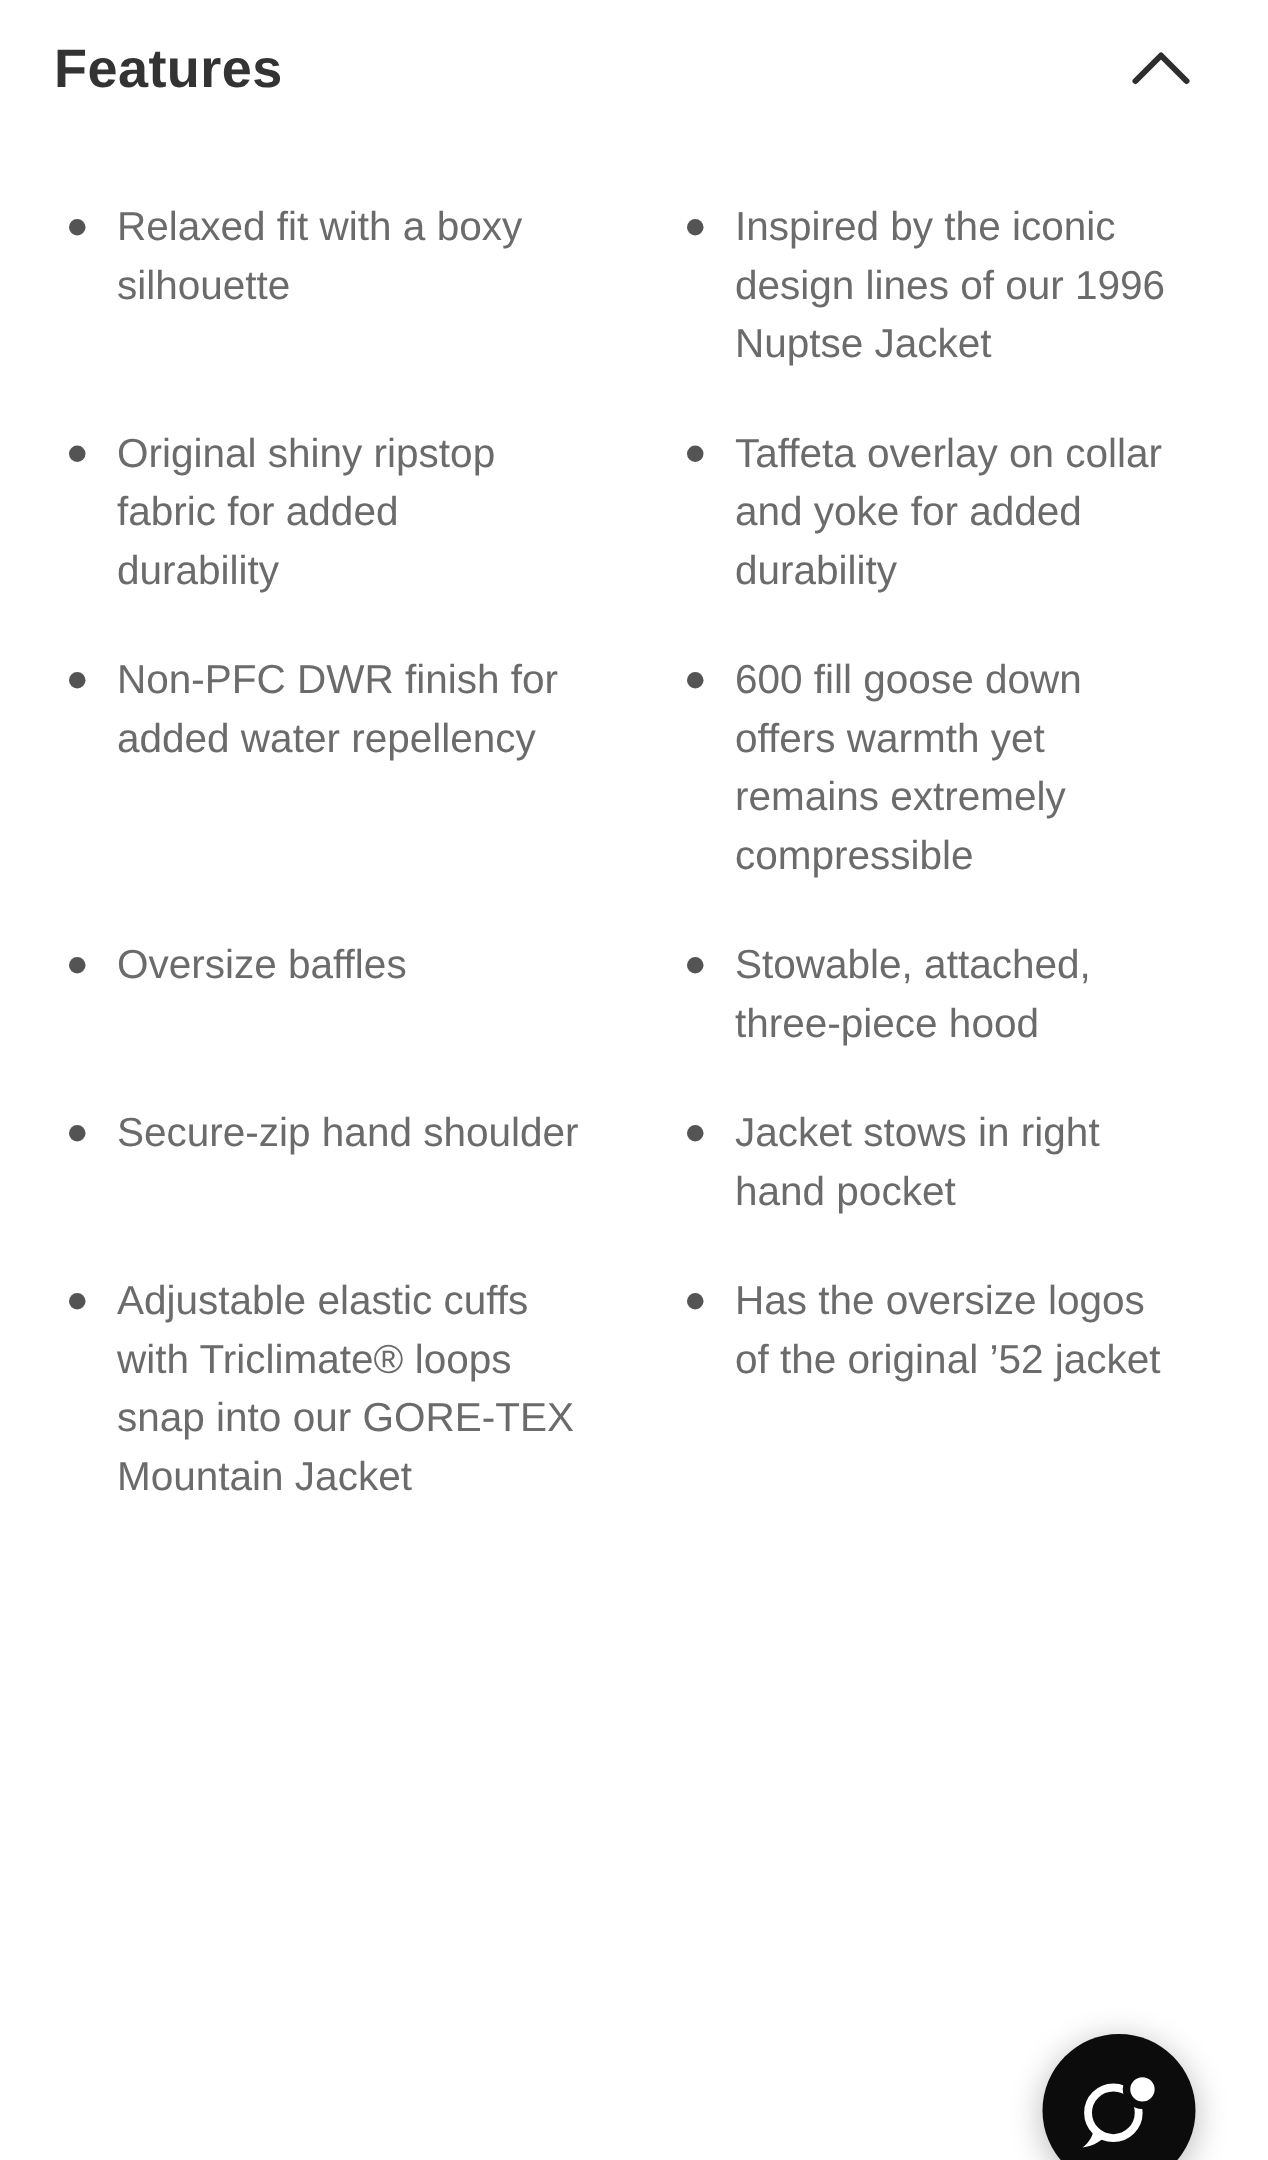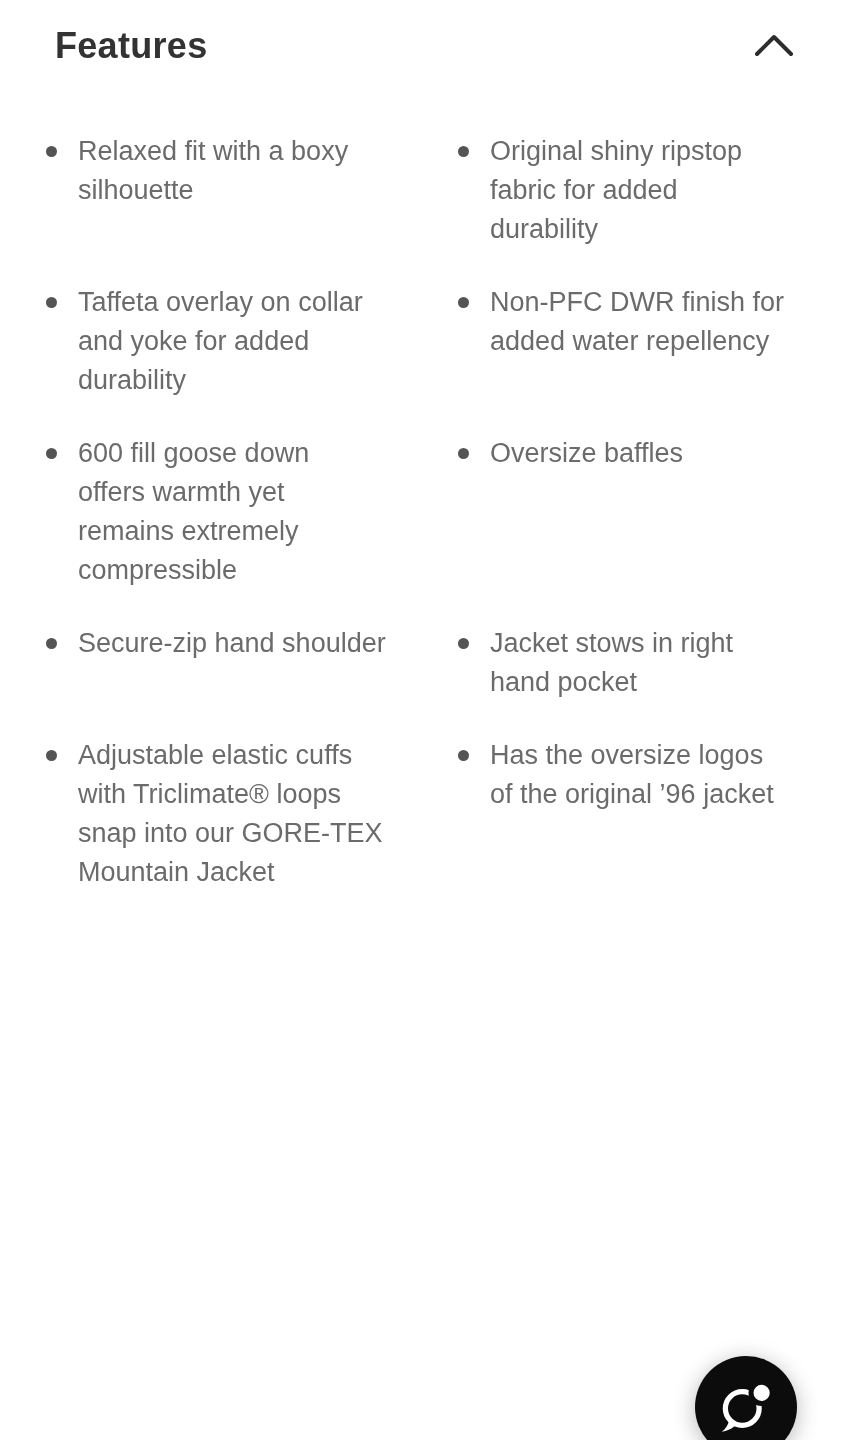--- a/index.html
+++ b/index.html
@@ -10,21 +10,21 @@
     font-family: "Liberation Sans", sans-serif;
     position: relative;
     overflow: hidden;
   }
 
   
   .features-header {
     display: flex;
     justify-content: space-between;
     align-items: center;
-    padding: 24px 50px 0 55px;
+    padding: 24px 50px 0 36px;
   }
   .features-title {
     margin: 0;
     font-size: 36px;
     line-height: 44px;
     font-weight: 700;
     color: #333333;
     letter-spacing: 0.3px;
   }
   .chevron-btn {
@@ -95,42 +95,47 @@
       <svg width="42" height="28" viewBox="0 0 42 28" fill="none">
         <path d="M4 23 L21 6 L38 23" stroke="#2d2d2d" stroke-width="4" stroke-linecap="round" stroke-linejoin="round" fill="none"></path>
       </svg>
     </span>
   </button>
 </header>
 
 <ul class="features-grid">
   <li class="feature-item"><span>Relaxed fit with a boxy
 silhouette</span></li>
+  <li class="feature-item"><span>Inspired by the iconic
+design lines of our 1996
+Nuptse Jacket</span></li>
   <li class="feature-item"><span>Original shiny ripstop
 fabric for added
 durability</span></li>
   <li class="feature-item"><span>Taffeta overlay on collar
 and yoke for added
 durability</span></li>
   <li class="feature-item"><span>Non-PFC DWR finish for
 added water repellency</span></li>
   <li class="feature-item"><span>600 fill goose down
 offers warmth yet
 remains extremely
 compressible</span></li>
   <li class="feature-item"><span>Oversize baffles</span></li>
+  <li class="feature-item"><span>Stowable, attached,
+three-piece hood</span></li>
   <li class="feature-item"><span>Secure-zip hand shoulder</span></li>
   <li class="feature-item"><span>Jacket stows in right
 hand pocket</span></li>
   <li class="feature-item"><span>Adjustable elastic cuffs
 with Triclimate® loops
 snap into our GORE-TEX
 Mountain Jacket</span></li>
   <li class="feature-item"><span>Has the oversize logos
-of the original ’96 jacket</span></li>
+of the original ’52 jacket</span></li>
 </ul>
 
 <button class="chat-fab">
   <span>
     <svg width="60" height="60" viewBox="0 0 48 48" fill="none">
       <circle cx="21" cy="26" r="13.5" fill="none" stroke="#ffffff" stroke-width="4.2"></circle>
       <path d="M10.5 35.5 C9.5 39.5 7.5 42.5 4.5 44.5 C10.5 43.8 15 40.5 17 38.2 Z" fill="#ffffff"></path>
       <circle cx="36.5" cy="13.5" r="8.5" fill="#ffffff" stroke="#0c0c0c" stroke-width="4"></circle>
     </svg>
   </span>

